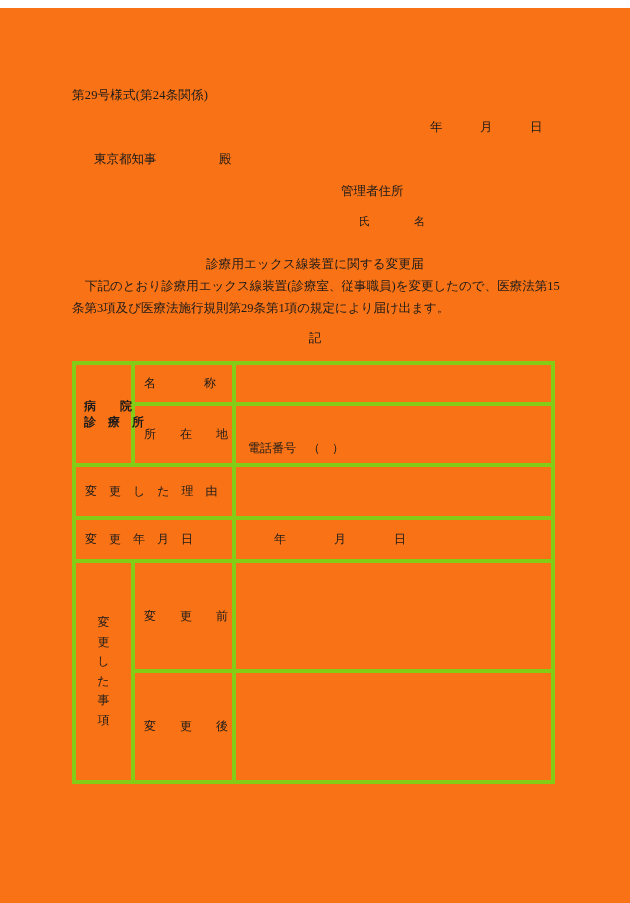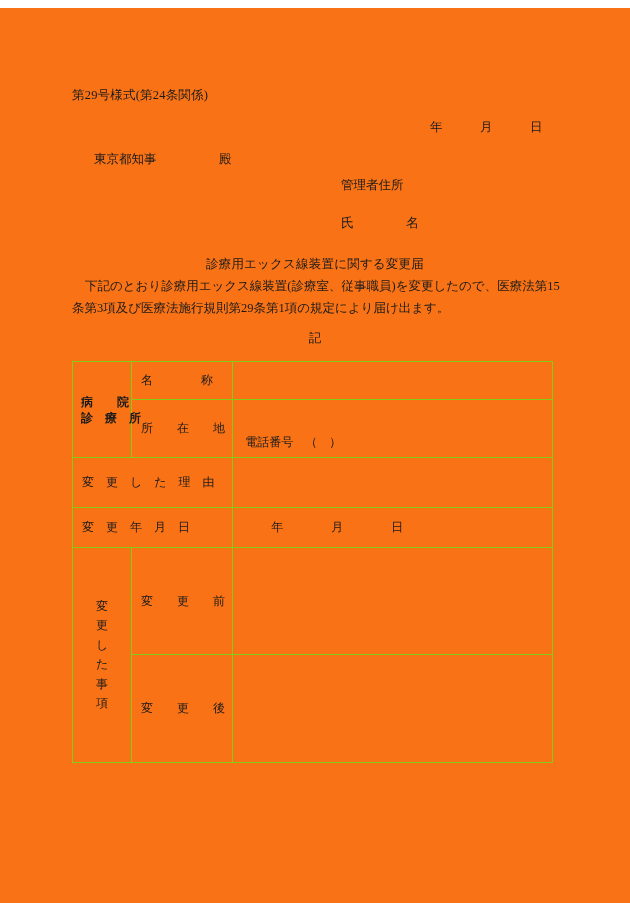--- a/index.html
+++ b/index.html
@@ -37,29 +37,29 @@
   .recipient {
     position: absolute;
     left: 94px;
     top: 143px;
     font-size: 12.5px;
     white-space: pre;
   }
   .admin-address {
     position: absolute;
     left: 341px;
-    top: 169px;
+    top: 175px;
     font-size: 12.5px;
     white-space: pre;
   }
   .admin-name {
     position: absolute;
-    left: 341px;
+    left: 359px;
     top: 206px;
-    font-size: 13px;
+    font-size: 11px;
     white-space: pre;
   }
   .doc-title {
     position: absolute;
     left: 0;
     top: 248px;
     width: 630px;
     text-align: center;
     font-size: 12.5px;
     letter-spacing: 0.2px;
@@ -95,21 +95,21 @@
   .form-table {
     position: absolute;
     left: 72px;
     top: 353px;
     width: 481px;
     border-collapse: collapse;
     table-layout: fixed;
     font-size: 12px;
   }
   .form-table td {
-    border: 1px solid #84cc16;
+    border: 4px solid #84cc16;
     padding: 0;
     vertical-align: middle;
   }
   .col-a { width: 59px; }
   .col-b { width: 101px; }
   .col-c { width: 319px; }
 
   .cell-pad {
     padding: 0 7px;
   }

